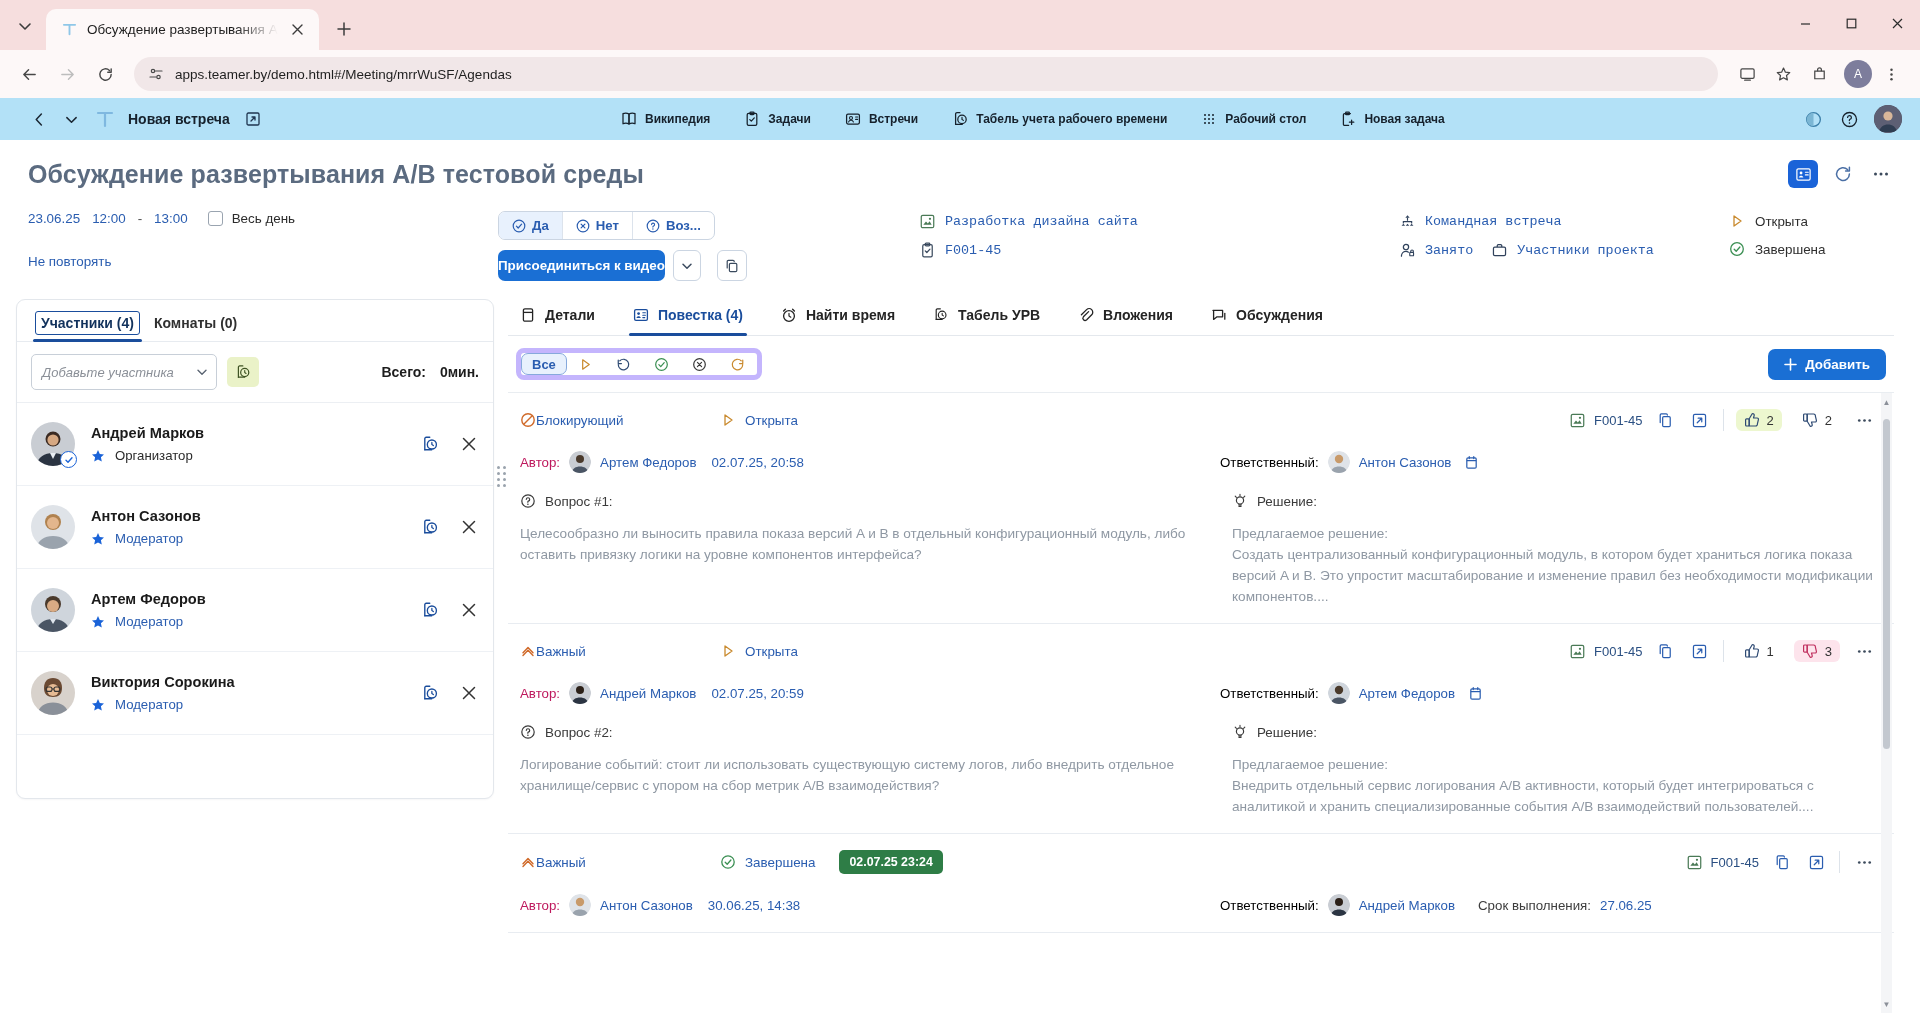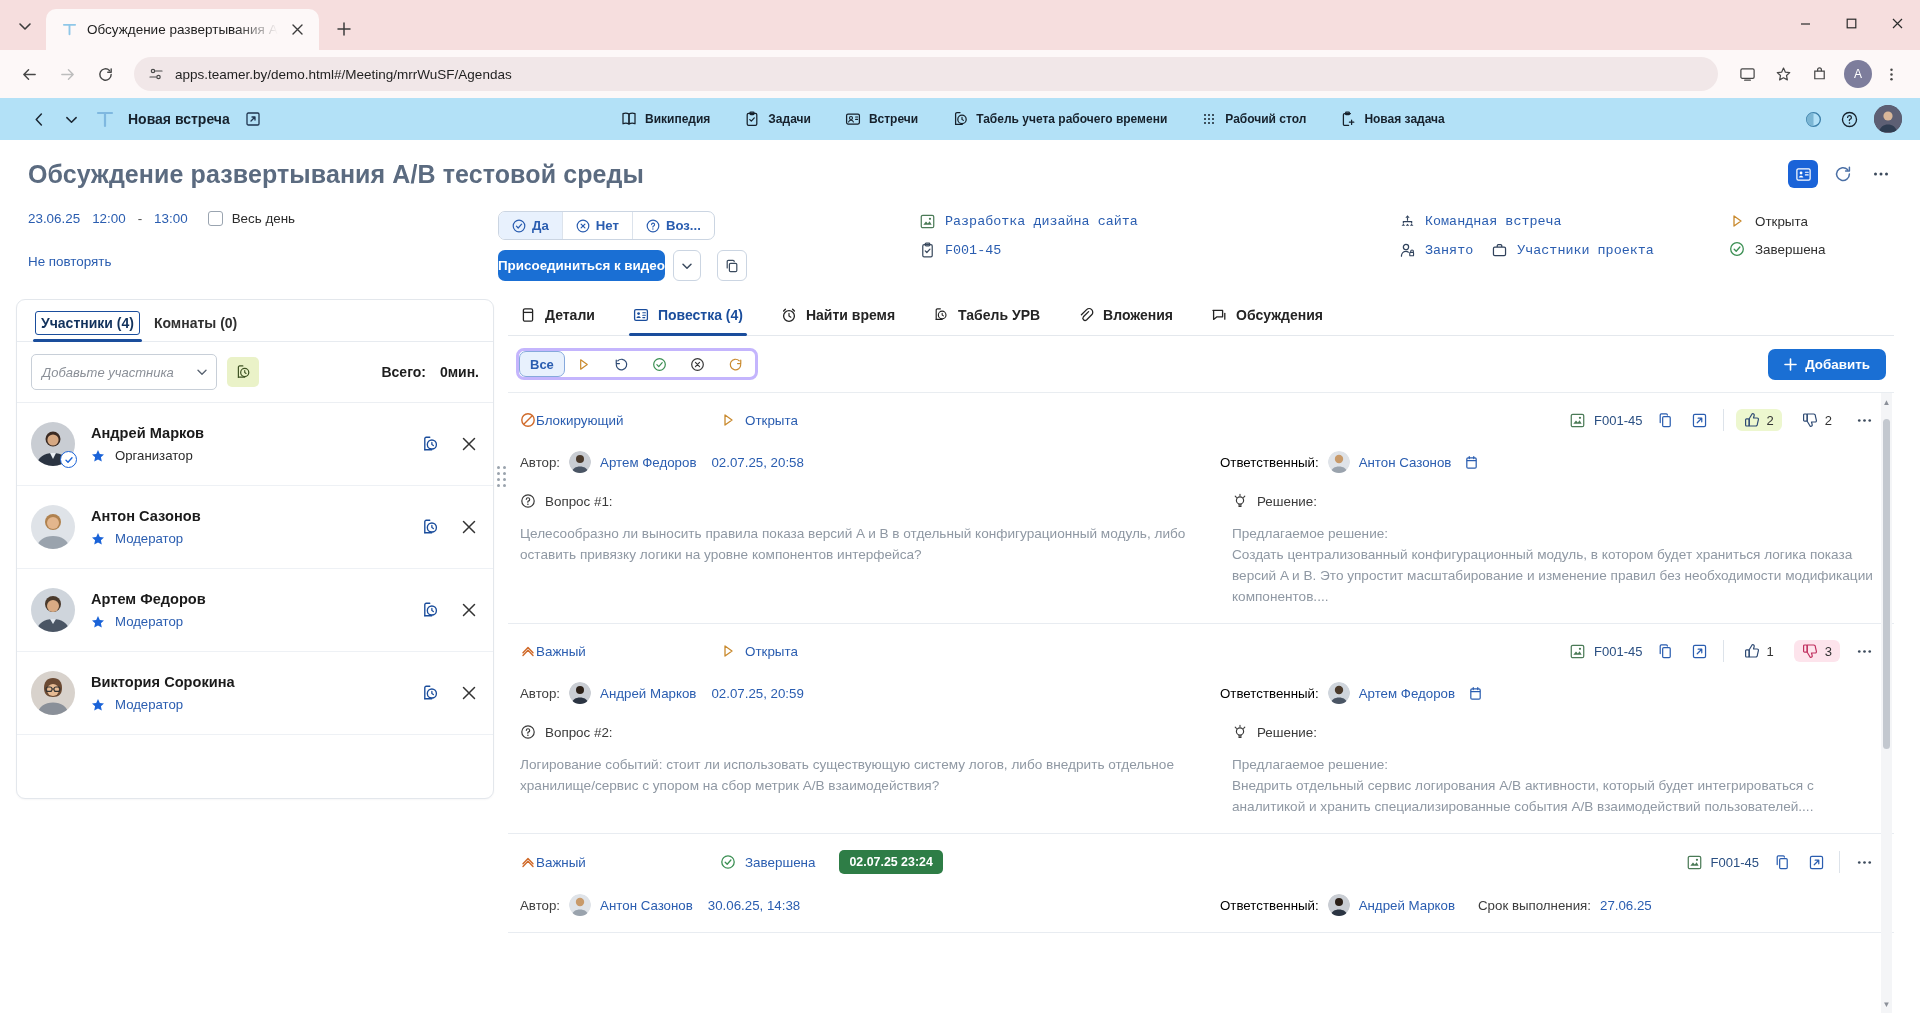--- a/index.html
+++ b/index.html
@@ -344,21 +344,21 @@
     content: ""; position: absolute; left: 0; right: 0; bottom: -1px;
     height: 3px; background: #1a4d9c; border-radius: 2px;
   }
   .rp-filters {
     display: flex; align-items: center;
     padding: 12px 8px 12px 8px;
     border-bottom: 1px solid #e9edf1;
   }
   .filter-group {
     display: inline-flex; align-items: flex-end;
-    border: 3px solid #c4b5fd; border-radius: 8px;
+    border: 5px solid #c4b5fd; border-radius: 8px;
     background: #fff; overflow: hidden;
     height: 32px;
   }
   .fg-btn {
     display: flex; align-items: center; justify-content: center;
     min-width: 38px; height: 100%;
     padding: 0 10px;
     cursor: pointer;
     font-size: 13px; font-weight: 700; color: #2a5db0;
   }
@@ -402,21 +402,21 @@
   .vote.up-active { background: #edf7cf; }
   .vote.down-active { background: #fde4ec; }
   .ai-dots { width: 24px; display: flex; align-items: center; justify-content: center; cursor: pointer; color: #3c3c3c; letter-spacing: 1.5px; font-size: 17px; }
 
   .ai-meta {
     display: flex; align-items: center;
     margin-top: 20px;
     font-size: 13.3px;
   }
   .ai-author { display: flex; align-items: center; gap: 9px; width: 700px; }
-  .ai-author .k { color: #404040; }
+  .ai-author .k { color: #be185d; }
   .ai-ava { width: 22px; height: 22px; border-radius: 50%; overflow: hidden; flex: 0 0 22px;}
   .ai-link { color: #2a5db0; cursor: pointer; }
   .ai-date { color: #2a5db0; margin-left: 6px; }
   .ai-resp { display: flex; align-items: center; gap: 9px; }
   .ai-due { color: #3d3d3d; margin-left: 14px; }
 
   .ai-body { display: flex; margin-top: 20px; gap: 0; }
   .ai-q { width: 712px; flex: 0 0 712px; padding-right: 30px; }
   .ai-a { flex: 1 1 auto; }
   .ai-head { display: flex; align-items: center; gap: 9px; font-size: 13.4px; color: #3a3a3a; }

